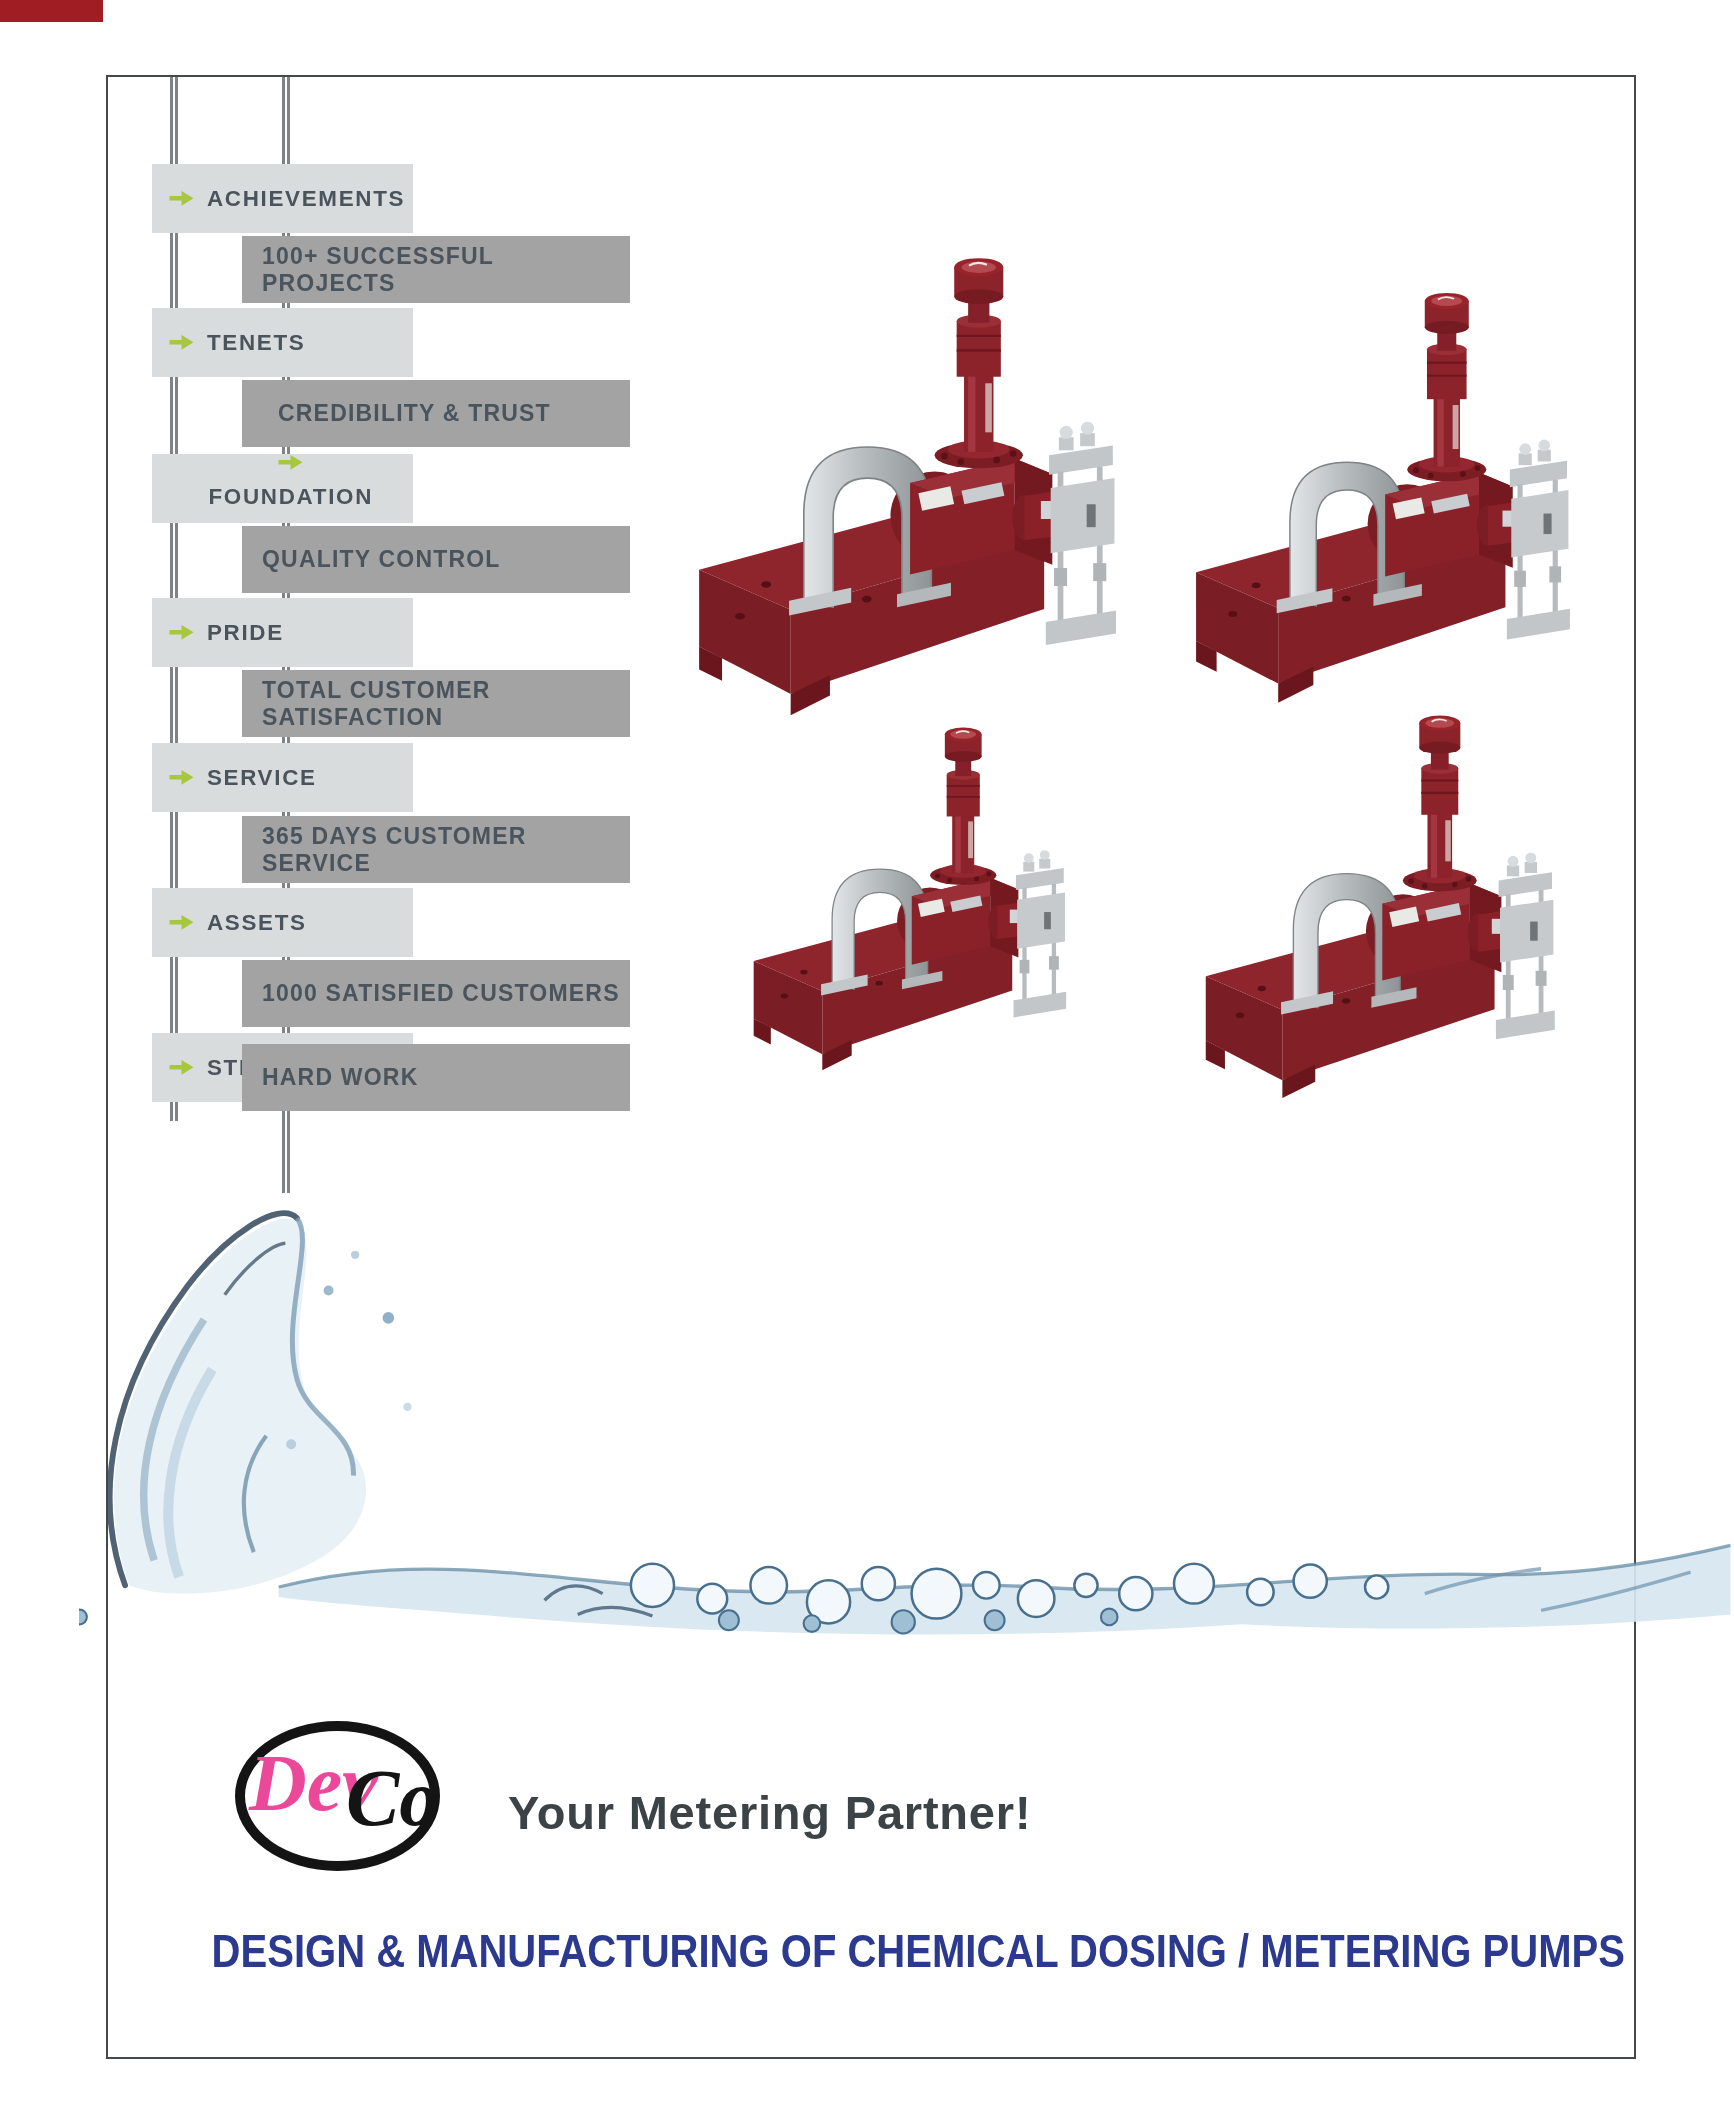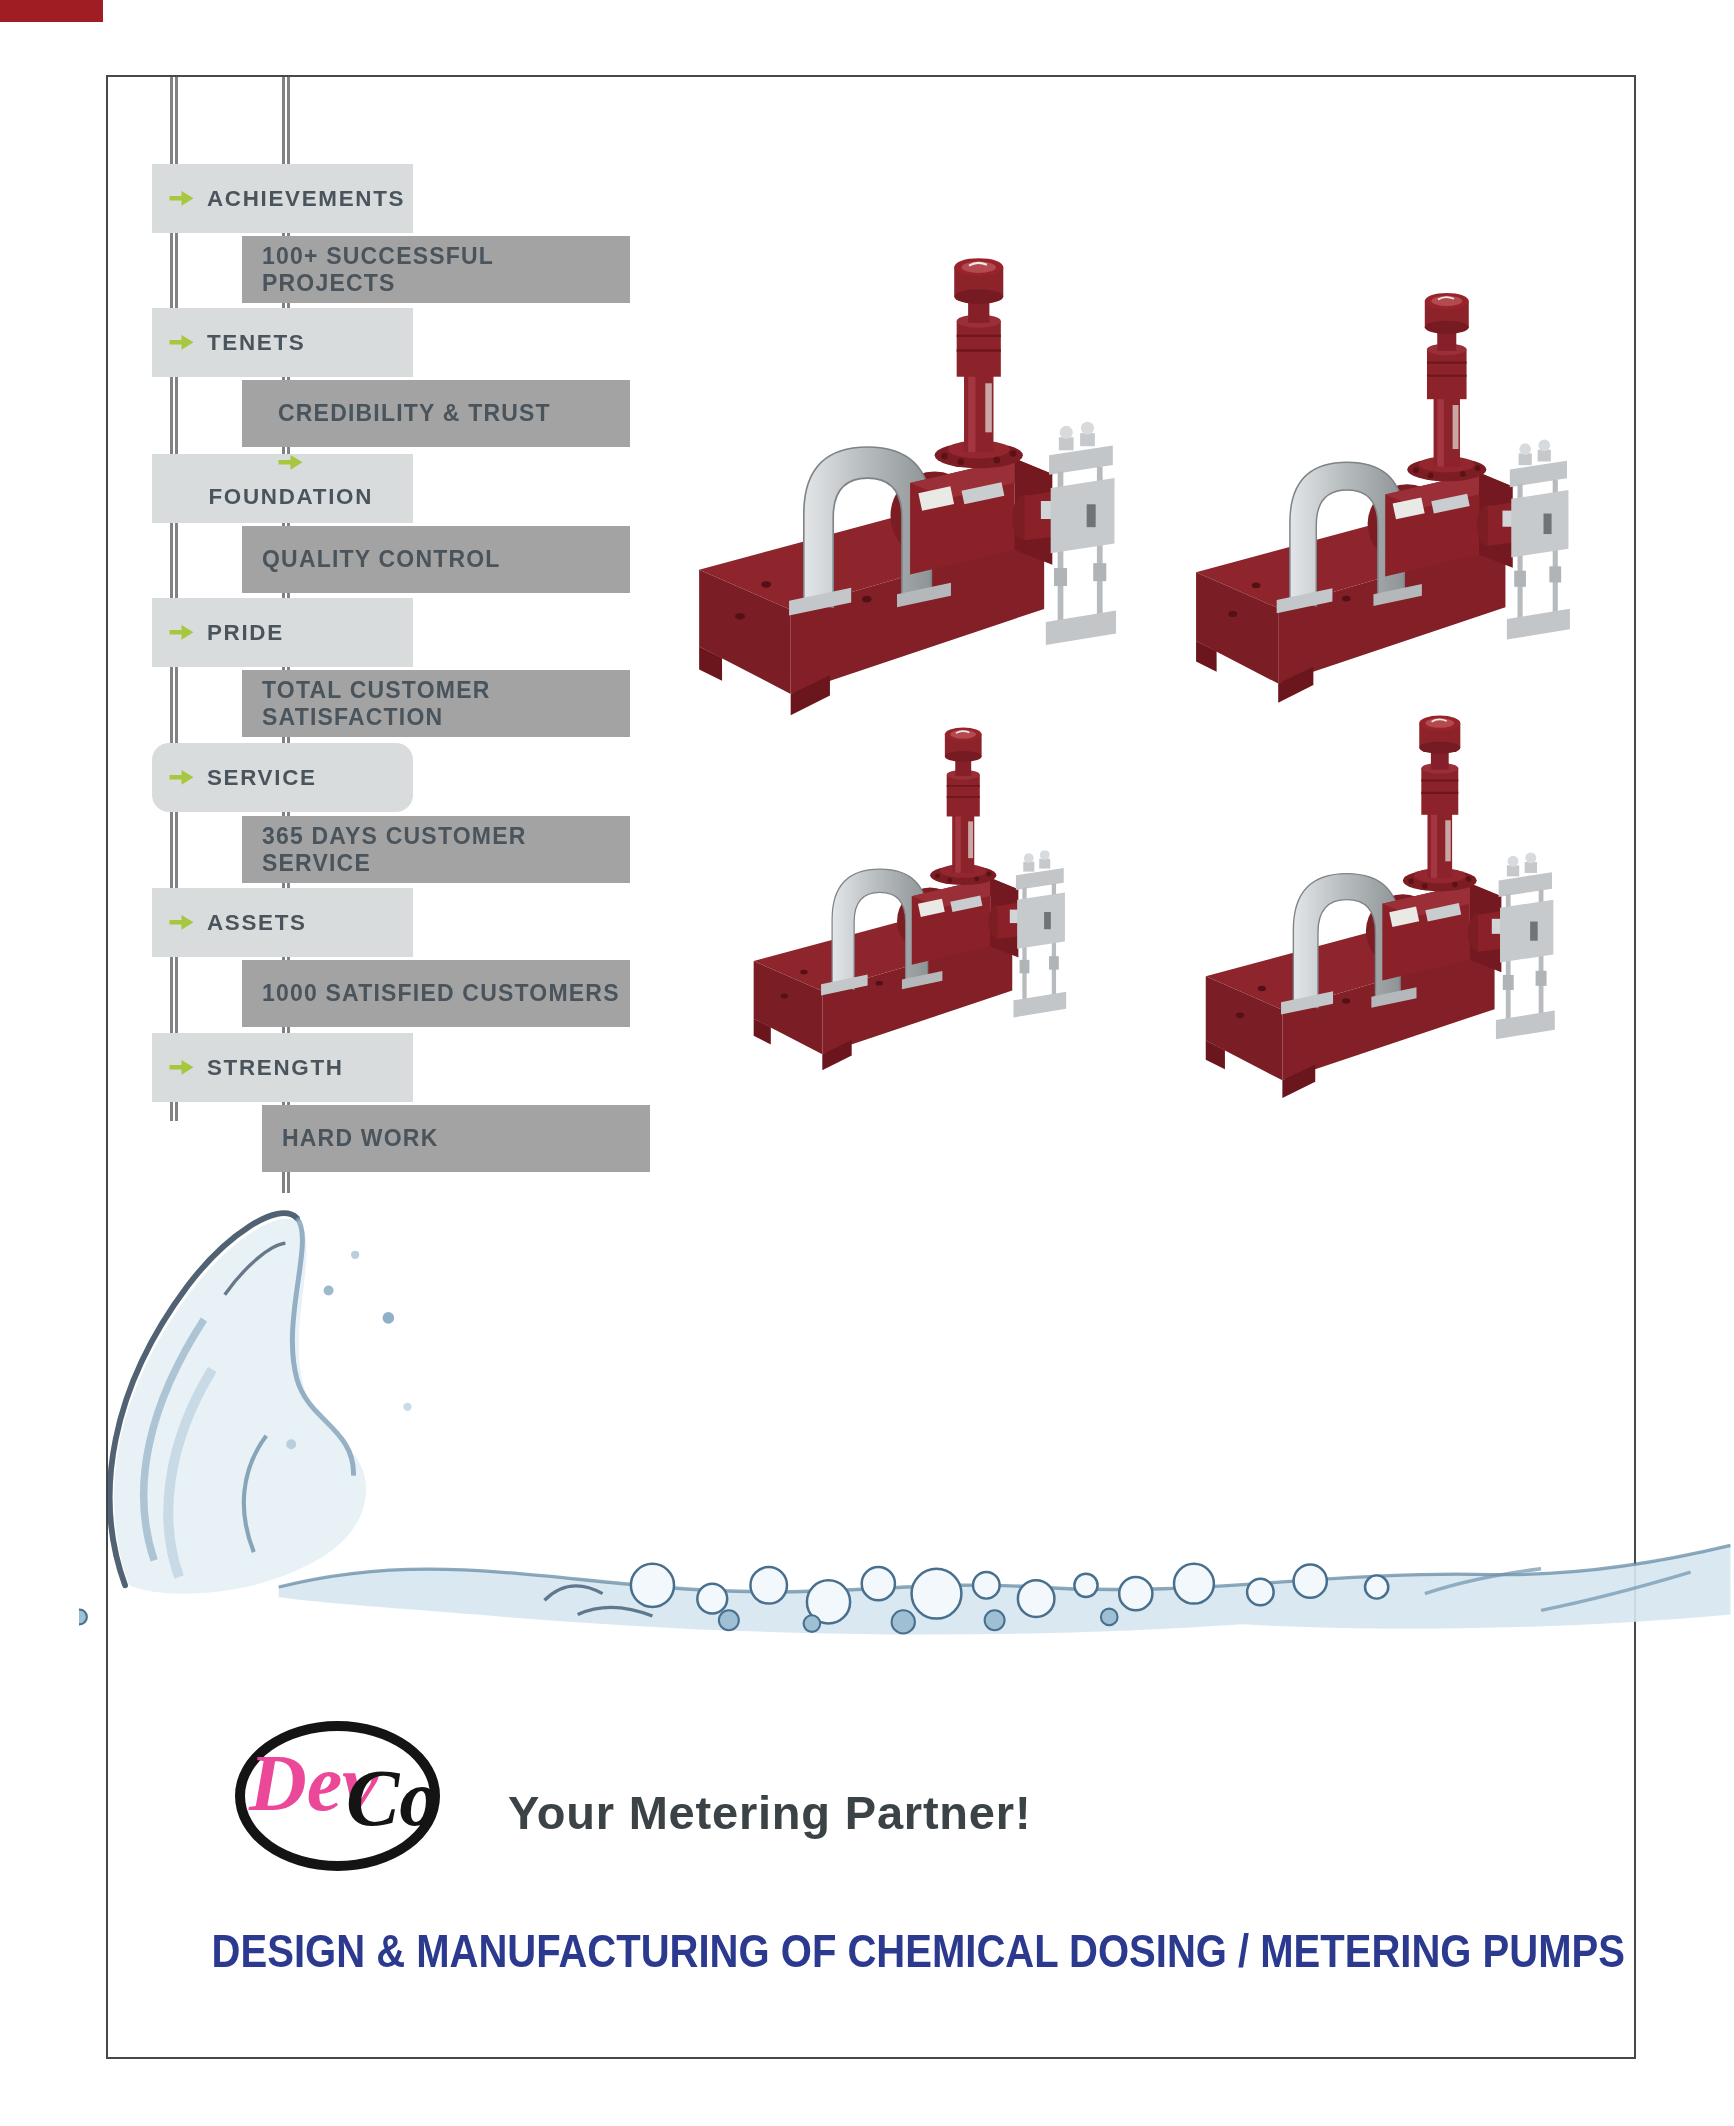--- a/index.html
+++ b/index.html
@@ -82,21 +82,21 @@
 <div class="abs cat-box" style="top:598px;">
   <span class="arrow"><svg viewBox="0 0 26 18" width="25" height="16.6">
         <path d="M0,6.5 H13 V1 L26,9 L13,17 V11.5 H0 Z" fill="#a6c73e"></path>
       </svg></span>
   <span class="lbl">PRIDE</span>
 </div>
 <div class="abs val-box" style="top:670px;">
   <span class="lbl">TOTAL CUSTOMER SATISFACTION</span>
 </div>
 
-<div class="abs cat-box" style="top:743px;border-radius:17px;">
+<div class="abs cat-box" style="top:743px;">
   <span class="arrow"><svg viewBox="0 0 26 18" width="25" height="16.6">
         <path d="M0,6.5 H13 V1 L26,9 L13,17 V11.5 H0 Z" fill="#a6c73e"></path>
       </svg></span>
   <span class="lbl">SERVICE</span>
 </div>
 <div class="abs val-box" style="top:816px;">
   <span class="lbl">365 DAYS CUSTOMER SERVICE</span>
 </div>
 
 <div class="abs cat-box" style="top:888px;">
@@ -108,21 +108,21 @@
 <div class="abs val-box" style="top:960px;">
   <span class="lbl">1000 SATISFIED CUSTOMERS</span>
 </div>
 
 <div class="abs cat-box" style="top:1033px;">
   <span class="arrow"><svg viewBox="0 0 26 18" width="25" height="16.6">
         <path d="M0,6.5 H13 V1 L26,9 L13,17 V11.5 H0 Z" fill="#a6c73e"></path>
       </svg></span>
   <span class="lbl">STRENGTH</span>
 </div>
-<div class="abs val-box" style="top:1105px;margin-left:20px;">
+<div class="abs val-box" style="top:1044px;">
   <span class="lbl">HARD WORK</span>
 </div>
 
 <svg class="abs" style="left:681px;top:237px;" width="930" height="889" viewBox="0 0 1120 1070">
   <defs>
     <linearGradient id="steel" x1="0" y1="0" x2="1" y2="0">
       <stop offset="0" stop-color="#e3e6e8"></stop>
         <stop offset=".45" stop-color="#b9bec1"></stop>
       <stop offset="1" stop-color="#8e9396"></stop>
     </linearGradient>

